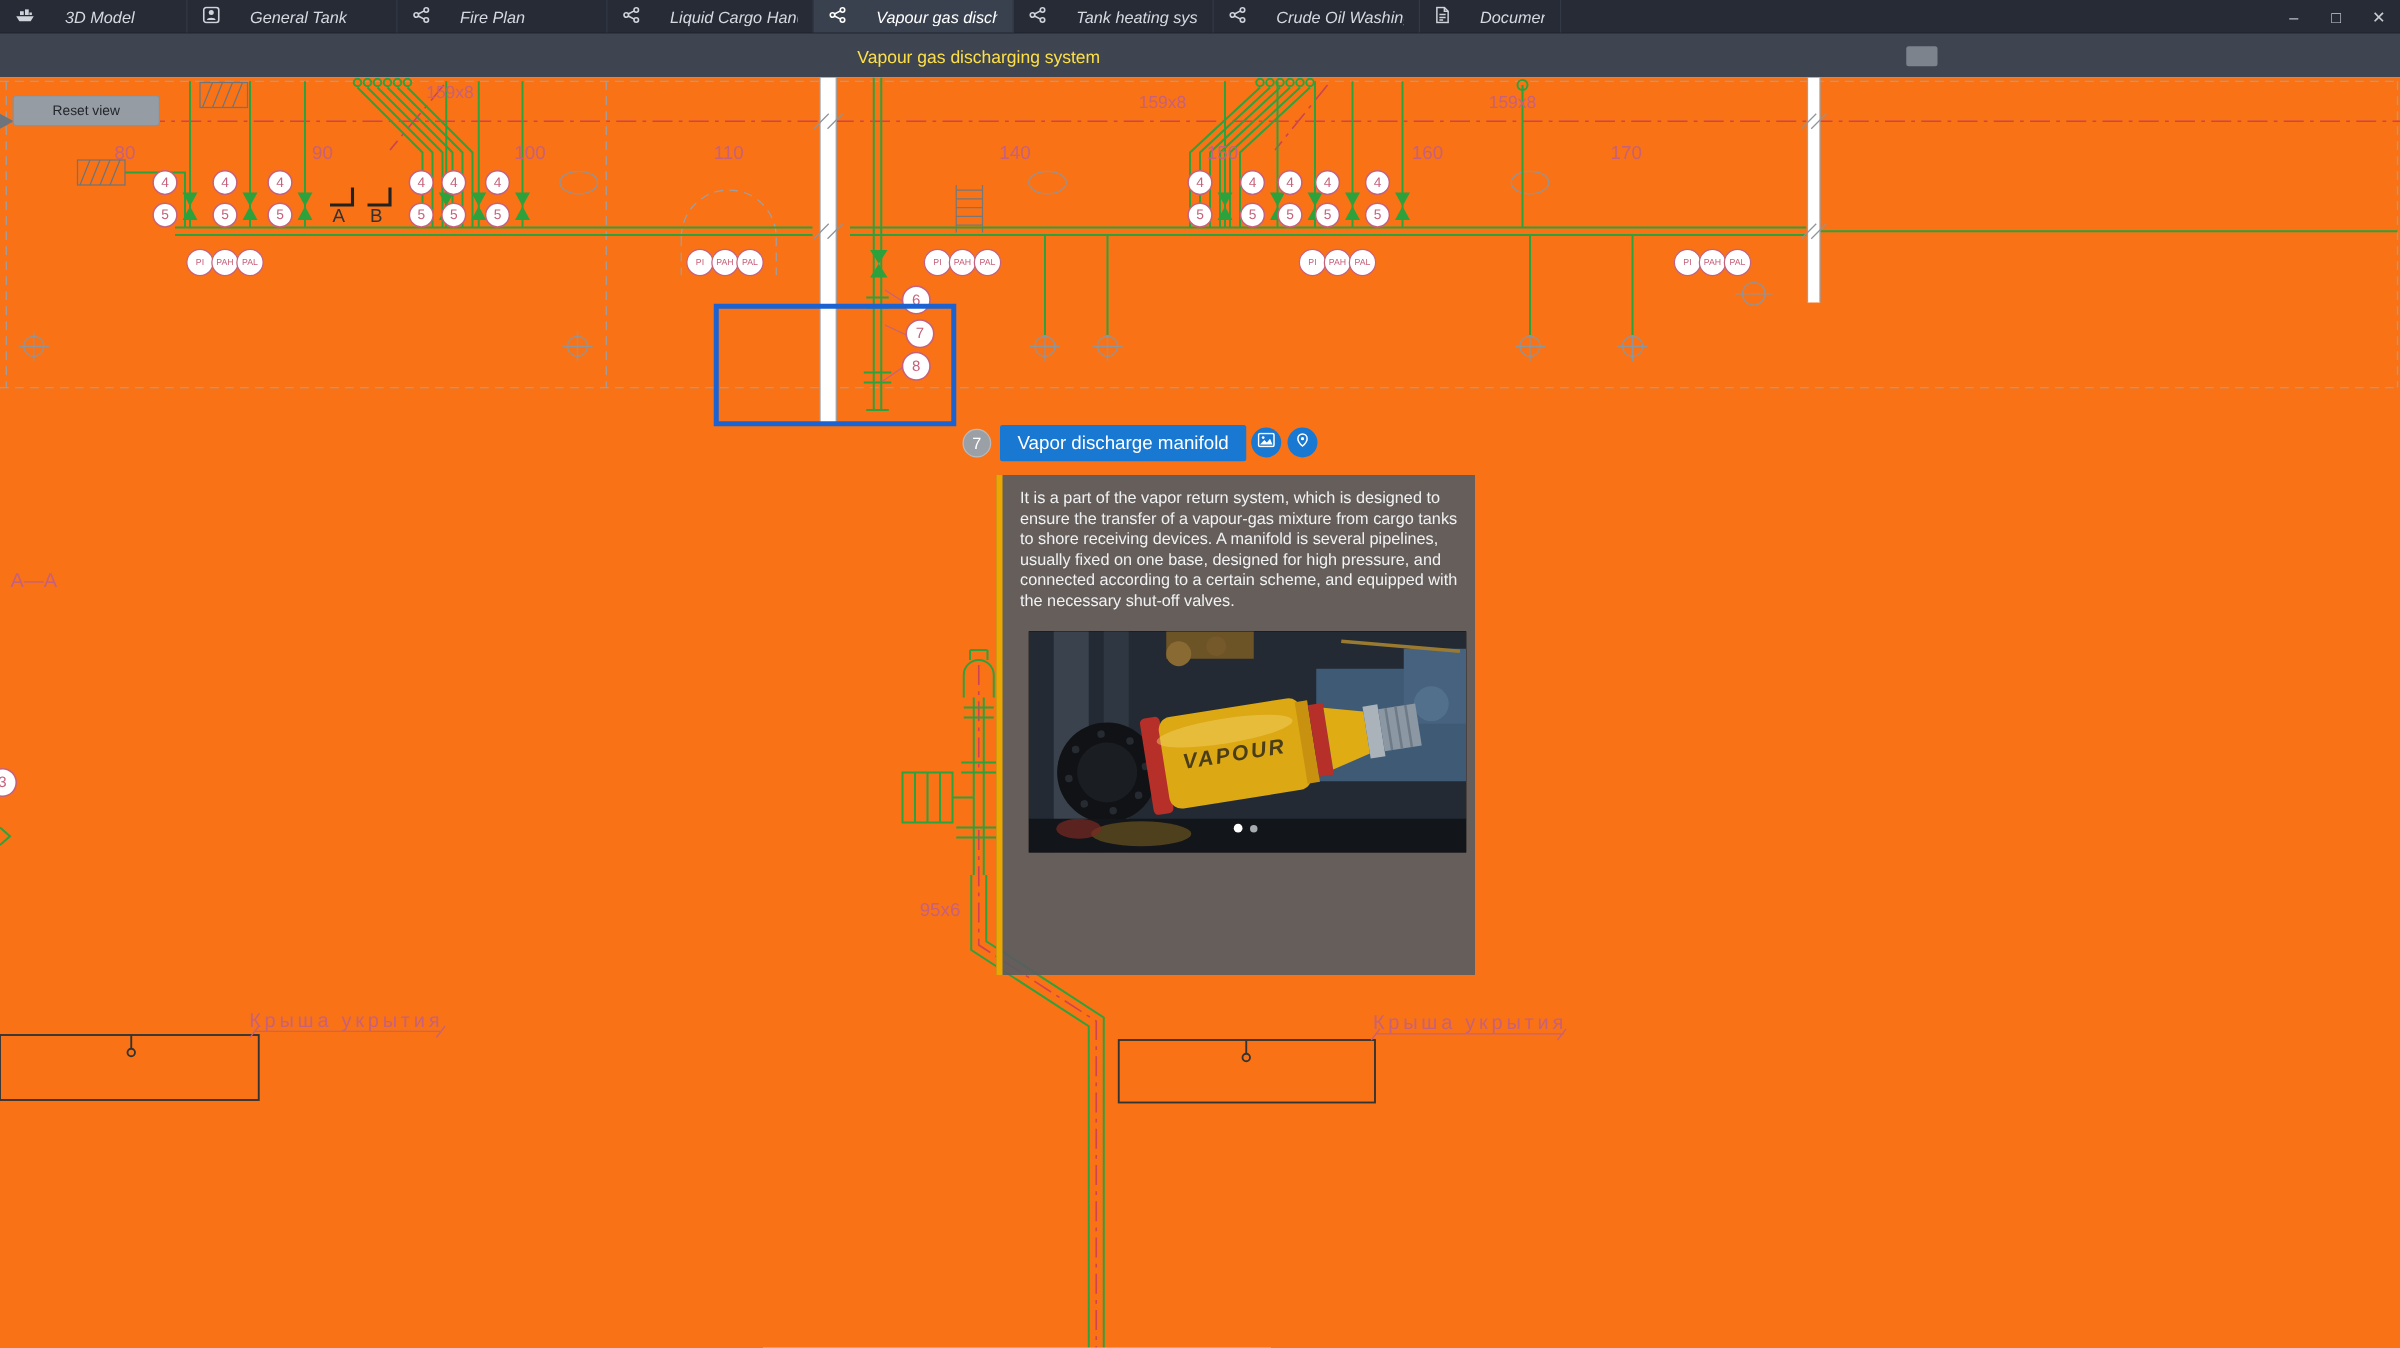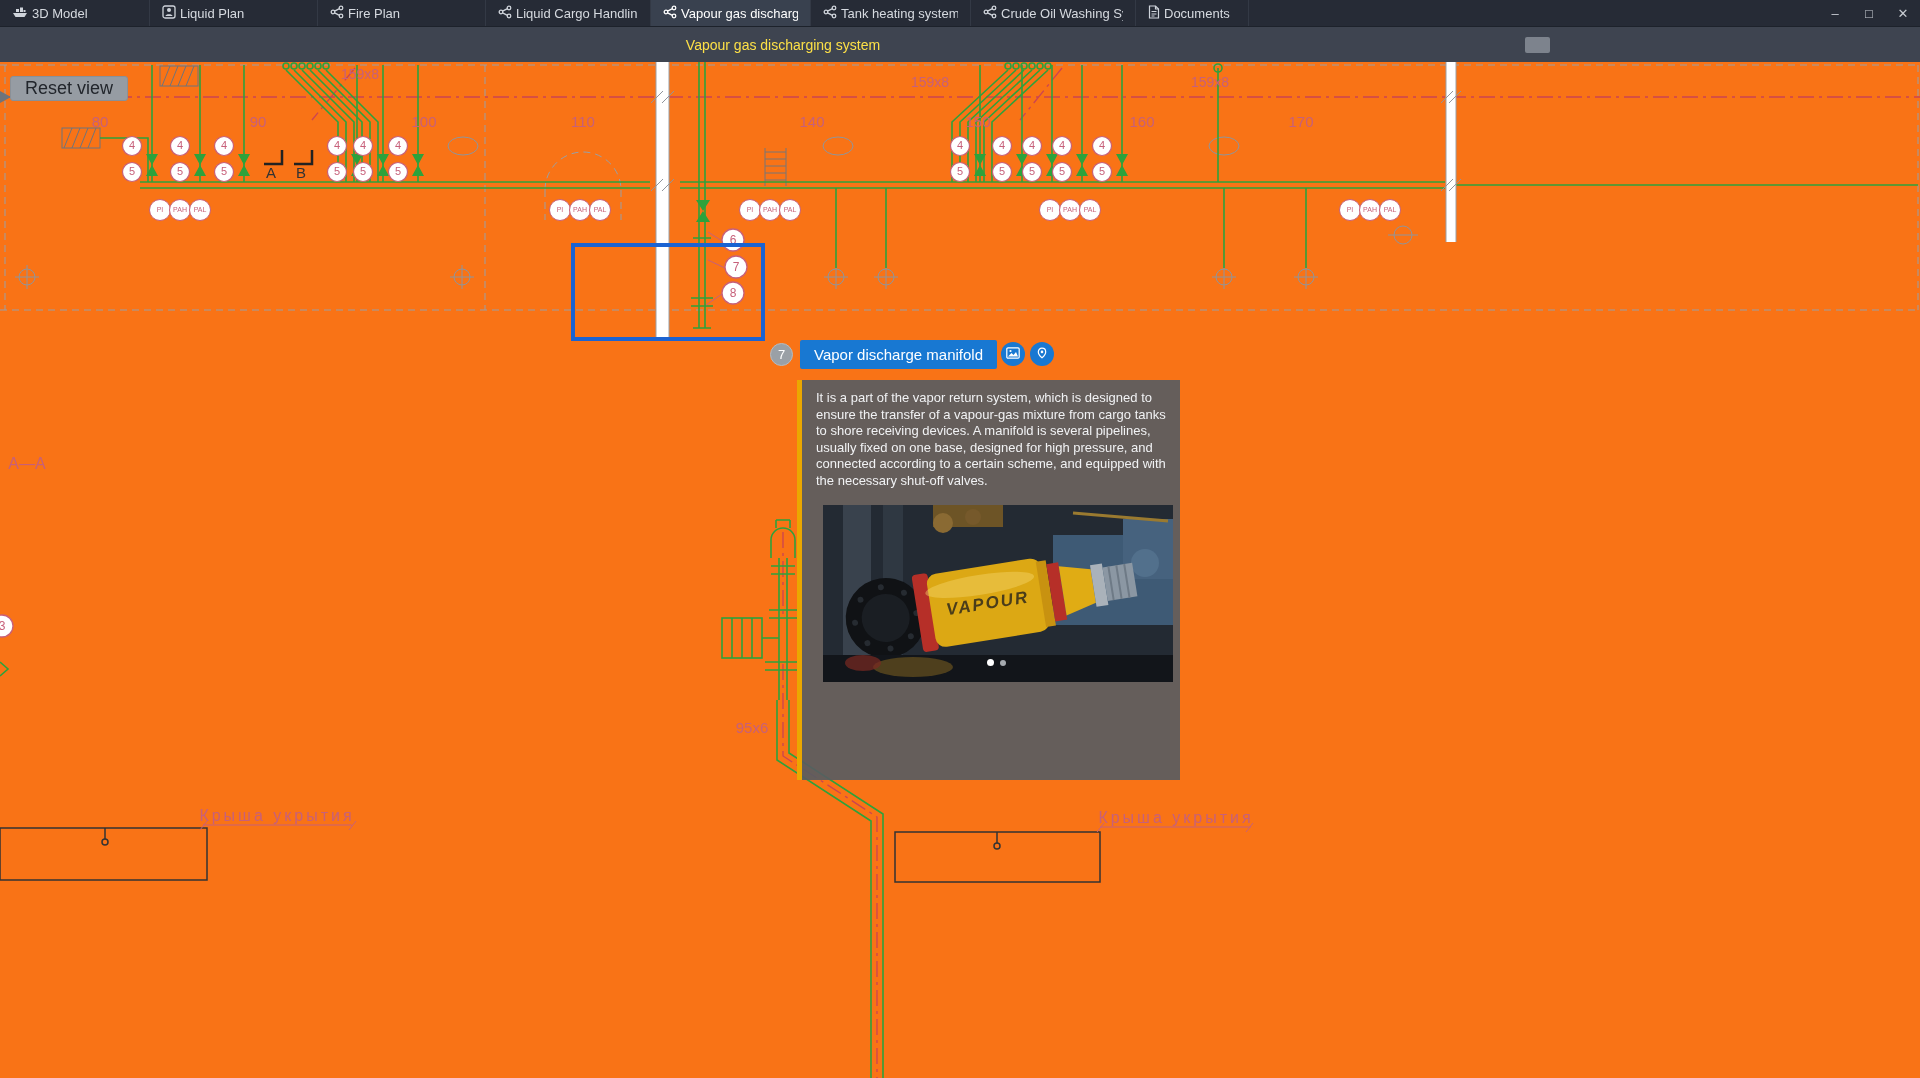--- a/index.html
+++ b/index.html
@@ -2,39 +2,39 @@
 <html><head>
 <meta charset="utf-8">
 <style>
   html,body{margin:0;padding:0;}
   body{width:1920px;height:1078px;overflow:hidden;position:relative;background:#fff;
        font-family:"Liberation Sans",sans-serif;}
 
   
   .tabbar{position:absolute;top:0;left:0;width:1920px;height:27px;background:#262b36;
           display:flex;align-items:stretch;color:#d6dae0;font-size:13px;border-bottom:1px solid #1d222b;box-sizing:border-box;}
-  .tab{display:flex;align-items:center;gap:4px;padding:13px 12px;border-right:1px solid #333945;
-       box-sizing:border-box;white-space:nowrap;overflow:hidden;cursor:default;flex:0 0 auto;}
+  .tab{display:flex;align-items:center;gap:24px;padding:13px 12px;border-right:1px solid #333945;
+       box-sizing:border-box;white-space:nowrap;overflow:hidden;cursor:default;flex:0 0 auto;font-style:italic;}
   .tab.active{background:#39414f;color:#ffffff;}
   .tab .lbl{overflow:hidden;white-space:nowrap;}
   .winctl{margin-left:auto;display:flex;align-items:stretch;}
   .winbtn{width:34px;display:flex;align-items:center;justify-content:center;color:#c8ccd2;font-size:13px;}
 
   
   .titlebar{position:absolute;top:27px;left:0;width:1920px;height:35px;background:#3e4450;}
   .titlebar .title{position:absolute;left:783px;top:50%;transform:translate(-50%,-50%);
                    color:#fde047;font-size:14px;white-space:nowrap;}
   .titlebar .hbtn{position:absolute;left:1525px;top:10px;width:25px;height:16px;background:#7d838d;border-radius:2px;}
 
   
   .canvas{position:absolute;top:62px;left:0;width:1920px;height:1016px;background:#f97316;}
   .canvas svg.diagram{position:absolute;left:0;top:0;}
 
   .reset{position:absolute;left:10px;top:14px;width:118px;height:25px;background:#969ca3;
-         border:1px solid #8a9097;border-radius:3px;color:#22262c;font-size:18px;
+         border:1px solid #8a9097;border-radius:3px;color:#22262c;font-size:11px;
          display:flex;align-items:center;justify-content:center;box-sizing:border-box;}
 
   .hl-rect{position:absolute;left:571px;top:181px;width:194px;height:98px;
            border:4px solid #1b63d2;box-sizing:border-box;}
 
   
   .badge{position:absolute;left:770px;top:281px;width:23px;height:23px;border-radius:50%;
          background:#9aa0a6;border:1px solid #b7bbc0;box-sizing:border-box;color:#fff;font-size:13px;
          display:flex;align-items:center;justify-content:center;}
   .callout-label{position:absolute;left:800px;top:278px;height:29px;background:#1878d2;color:#fff;
@@ -63,21 +63,21 @@
           <rect x="11.5" y="5" width="2" height="2" fill="#cfd4db"></rect>
         </svg></span>
     <span class="lbl">3D Model</span>
   </div>
   <div class="tab" style="width:168px">
     <span><svg width="14" height="14" viewBox="0 0 14 14">
           <rect x="1" y="1" width="12" height="12" rx="2" fill="none" stroke="#cfd4db" stroke-width="1.3"></rect>
           <circle cx="7" cy="5" r="2" fill="#cfd4db"></circle>
           <path d="M3.5 11 C3.5 8.5 10.5 8.5 10.5 11 Z" fill="#cfd4db"></path>
         </svg></span>
-    <span class="lbl">Liquid Plan</span>
+    <span class="lbl">General Tank</span>
   </div>
   <div class="tab" style="width:168px">
     <span><svg width="14" height="14" viewBox="0 0 14 14" fill="none" stroke="#cfd4db" stroke-width="1.3">
           <circle cx="3" cy="7" r="1.8"></circle>
           <circle cx="11" cy="3" r="1.8"></circle>
           <circle cx="11" cy="11" r="1.8"></circle>
           <path d="M4.6 6.2 L9.4 3.7 M4.6 7.8 L9.4 10.3"></path>
         </svg></span>
     <span class="lbl">Fire Plan</span>
   </div>

